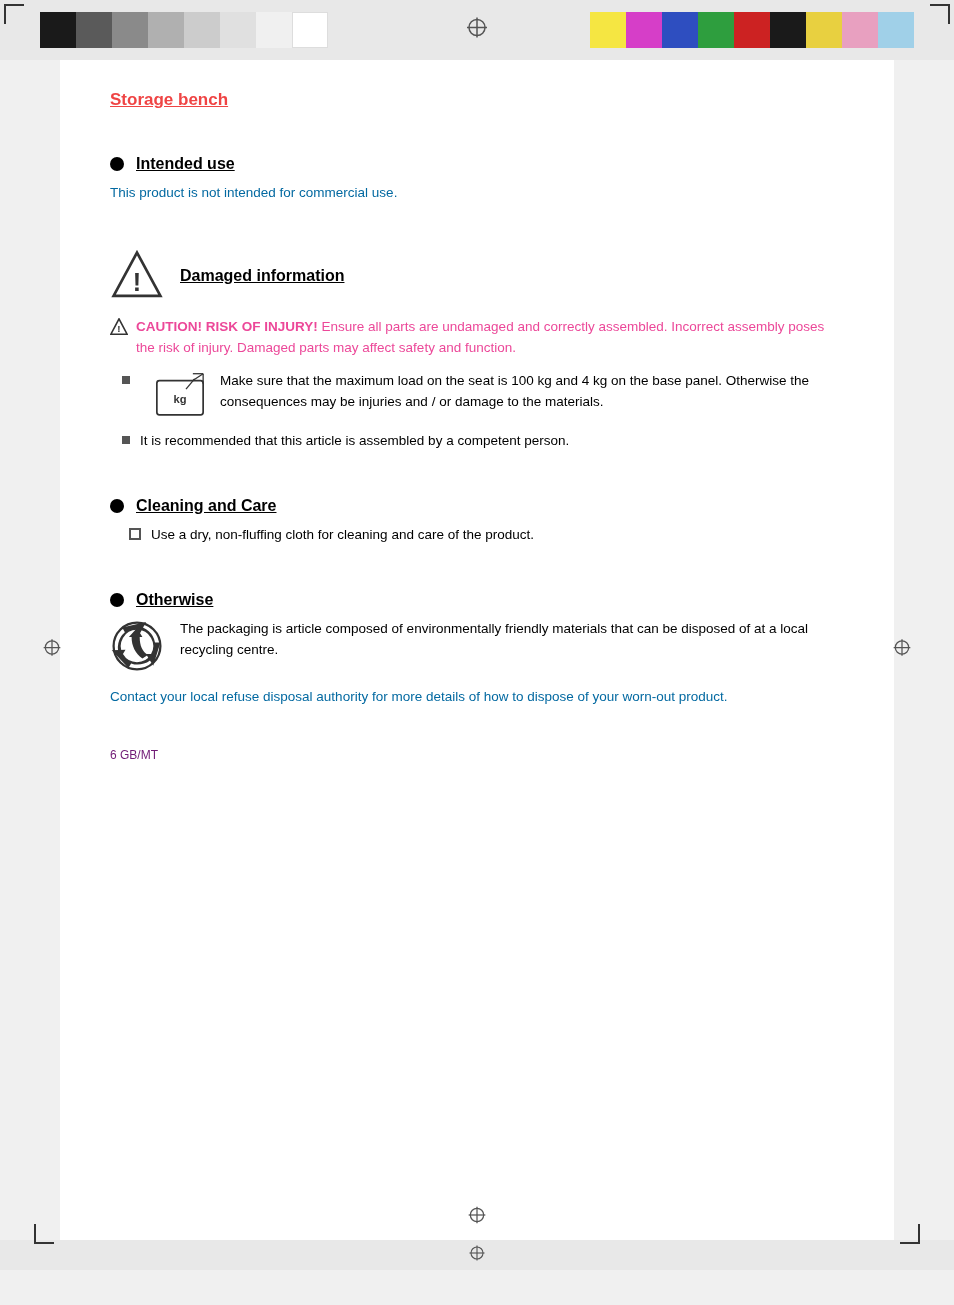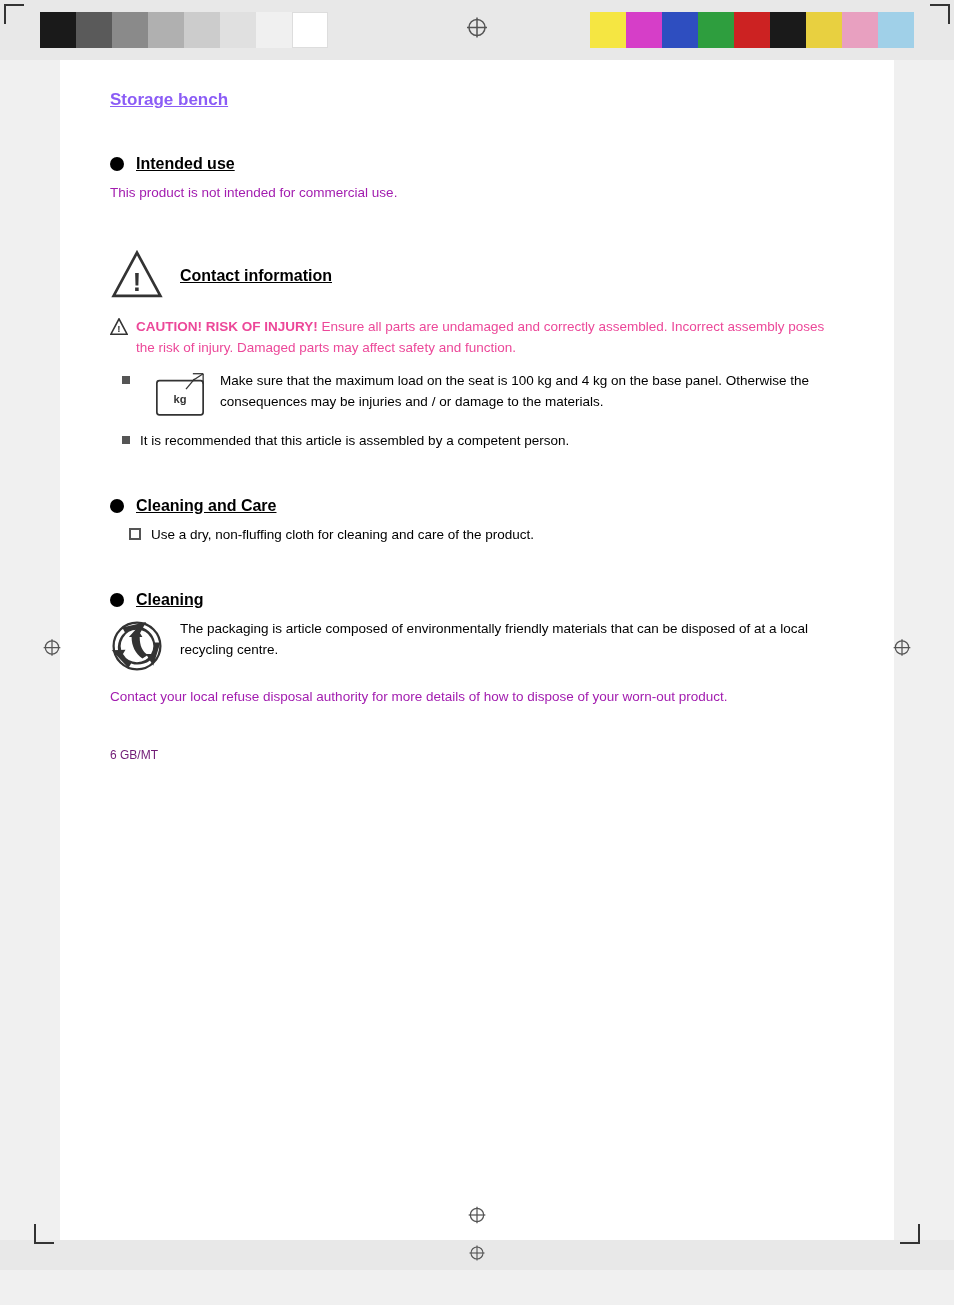--- a/index.html
+++ b/index.html
@@ -109,21 +109,21 @@
       font-size: 18px;
       color: #555;
     }
 
     
     .doc-title {
       font-size: 17px;
       font-weight: bold;
       text-decoration: underline;
       margin-bottom: 22px;
-      color: #8b5cf6;
+      color: #ef4444;
     }
 
     .section {
       margin-bottom: 28px;
       margin-top: 45px;
     }
 
     .section-header {
       display: flex;
       align-items: center;
@@ -141,21 +141,21 @@
 
     .section-title {
       font-size: 16px;
       font-weight: bold;
       text-decoration: underline;
       color: #000;
     }
 
     .section-body {
       font-size: 13.5px;
-      color: #a21caf;
+      color: #0369a1;
       line-height: 1.55;
       margin-left: 0;
     }
 
     
     .safety-header {
       display: flex;
       align-items: center;
       margin-bottom: 14px;
     }
@@ -357,21 +357,21 @@
         <p class="section-body">This product is not intended for commercial use.</p>
       </div>
 
       <div class="section">
         <div class="safety-header">
 
           <svg class="warning-triangle" viewBox="0 0 60 60" xmlns="http://www.w3.org/2000/svg">
             <polygon points="30,4 56,52 4,52" fill="none" stroke="#333" stroke-width="3"></polygon>
             <text x="30" y="47" text-anchor="middle" font-size="28" font-weight="bold" fill="#333">!</text>
           </svg>
-          <span class="safety-title">Contact information</span>
+          <span class="safety-title">Damaged information</span>
         </div>
 
         <div class="caution-block">
           <svg class="caution-triangle" viewBox="0 0 20 20" xmlns="http://www.w3.org/2000/svg">
             <polygon points="10,1 19,18 1,18" fill="none" stroke="#333" stroke-width="1.8"></polygon>
             <text x="10" y="16" text-anchor="middle" font-size="11" font-weight="bold" fill="#333">!</text>
           </svg>
           <p class="caution-text">
             <strong>CAUTION! RISK OF INJURY!</strong>
             <span> Ensure all parts are undamaged and correctly assembled. Incorrect assembly poses the risk of injury. Damaged parts may affect safety and function.</span>
@@ -412,21 +412,21 @@
           <li>
             <div style="width:12px;height:12px;border:2px solid #555;margin-right:10px;margin-top:3px;flex-shrink:0;"></div>
             <span>Use a dry, non-fluffing cloth for cleaning and care of the product.</span>
           </li>
         </ul>
       </div>
 
       <div class="section">
         <div class="section-header">
           <div class="bullet-circle"></div>
-          <span class="section-title">Cleaning</span>
+          <span class="section-title">Otherwise</span>
         </div>
 
         <div class="disposal-block">
 
           <svg class="recycle-icon" viewBox="0 0 60 60" xmlns="http://www.w3.org/2000/svg">
             <circle cx="30" cy="30" r="26" fill="none" stroke="#333" stroke-width="2.5"></circle>
 
             <path d="M30 10 L36 20 L33 20 C33 30 36 36 42 40 L36 44 C28 38 24 30 24 20 L21 20 Z" fill="#333"></path>
             <path d="M42 40 L30 50 L18 40 L22 36 C26 40 30 42 33 41 L36 44 Z" fill="none"></path>
 

